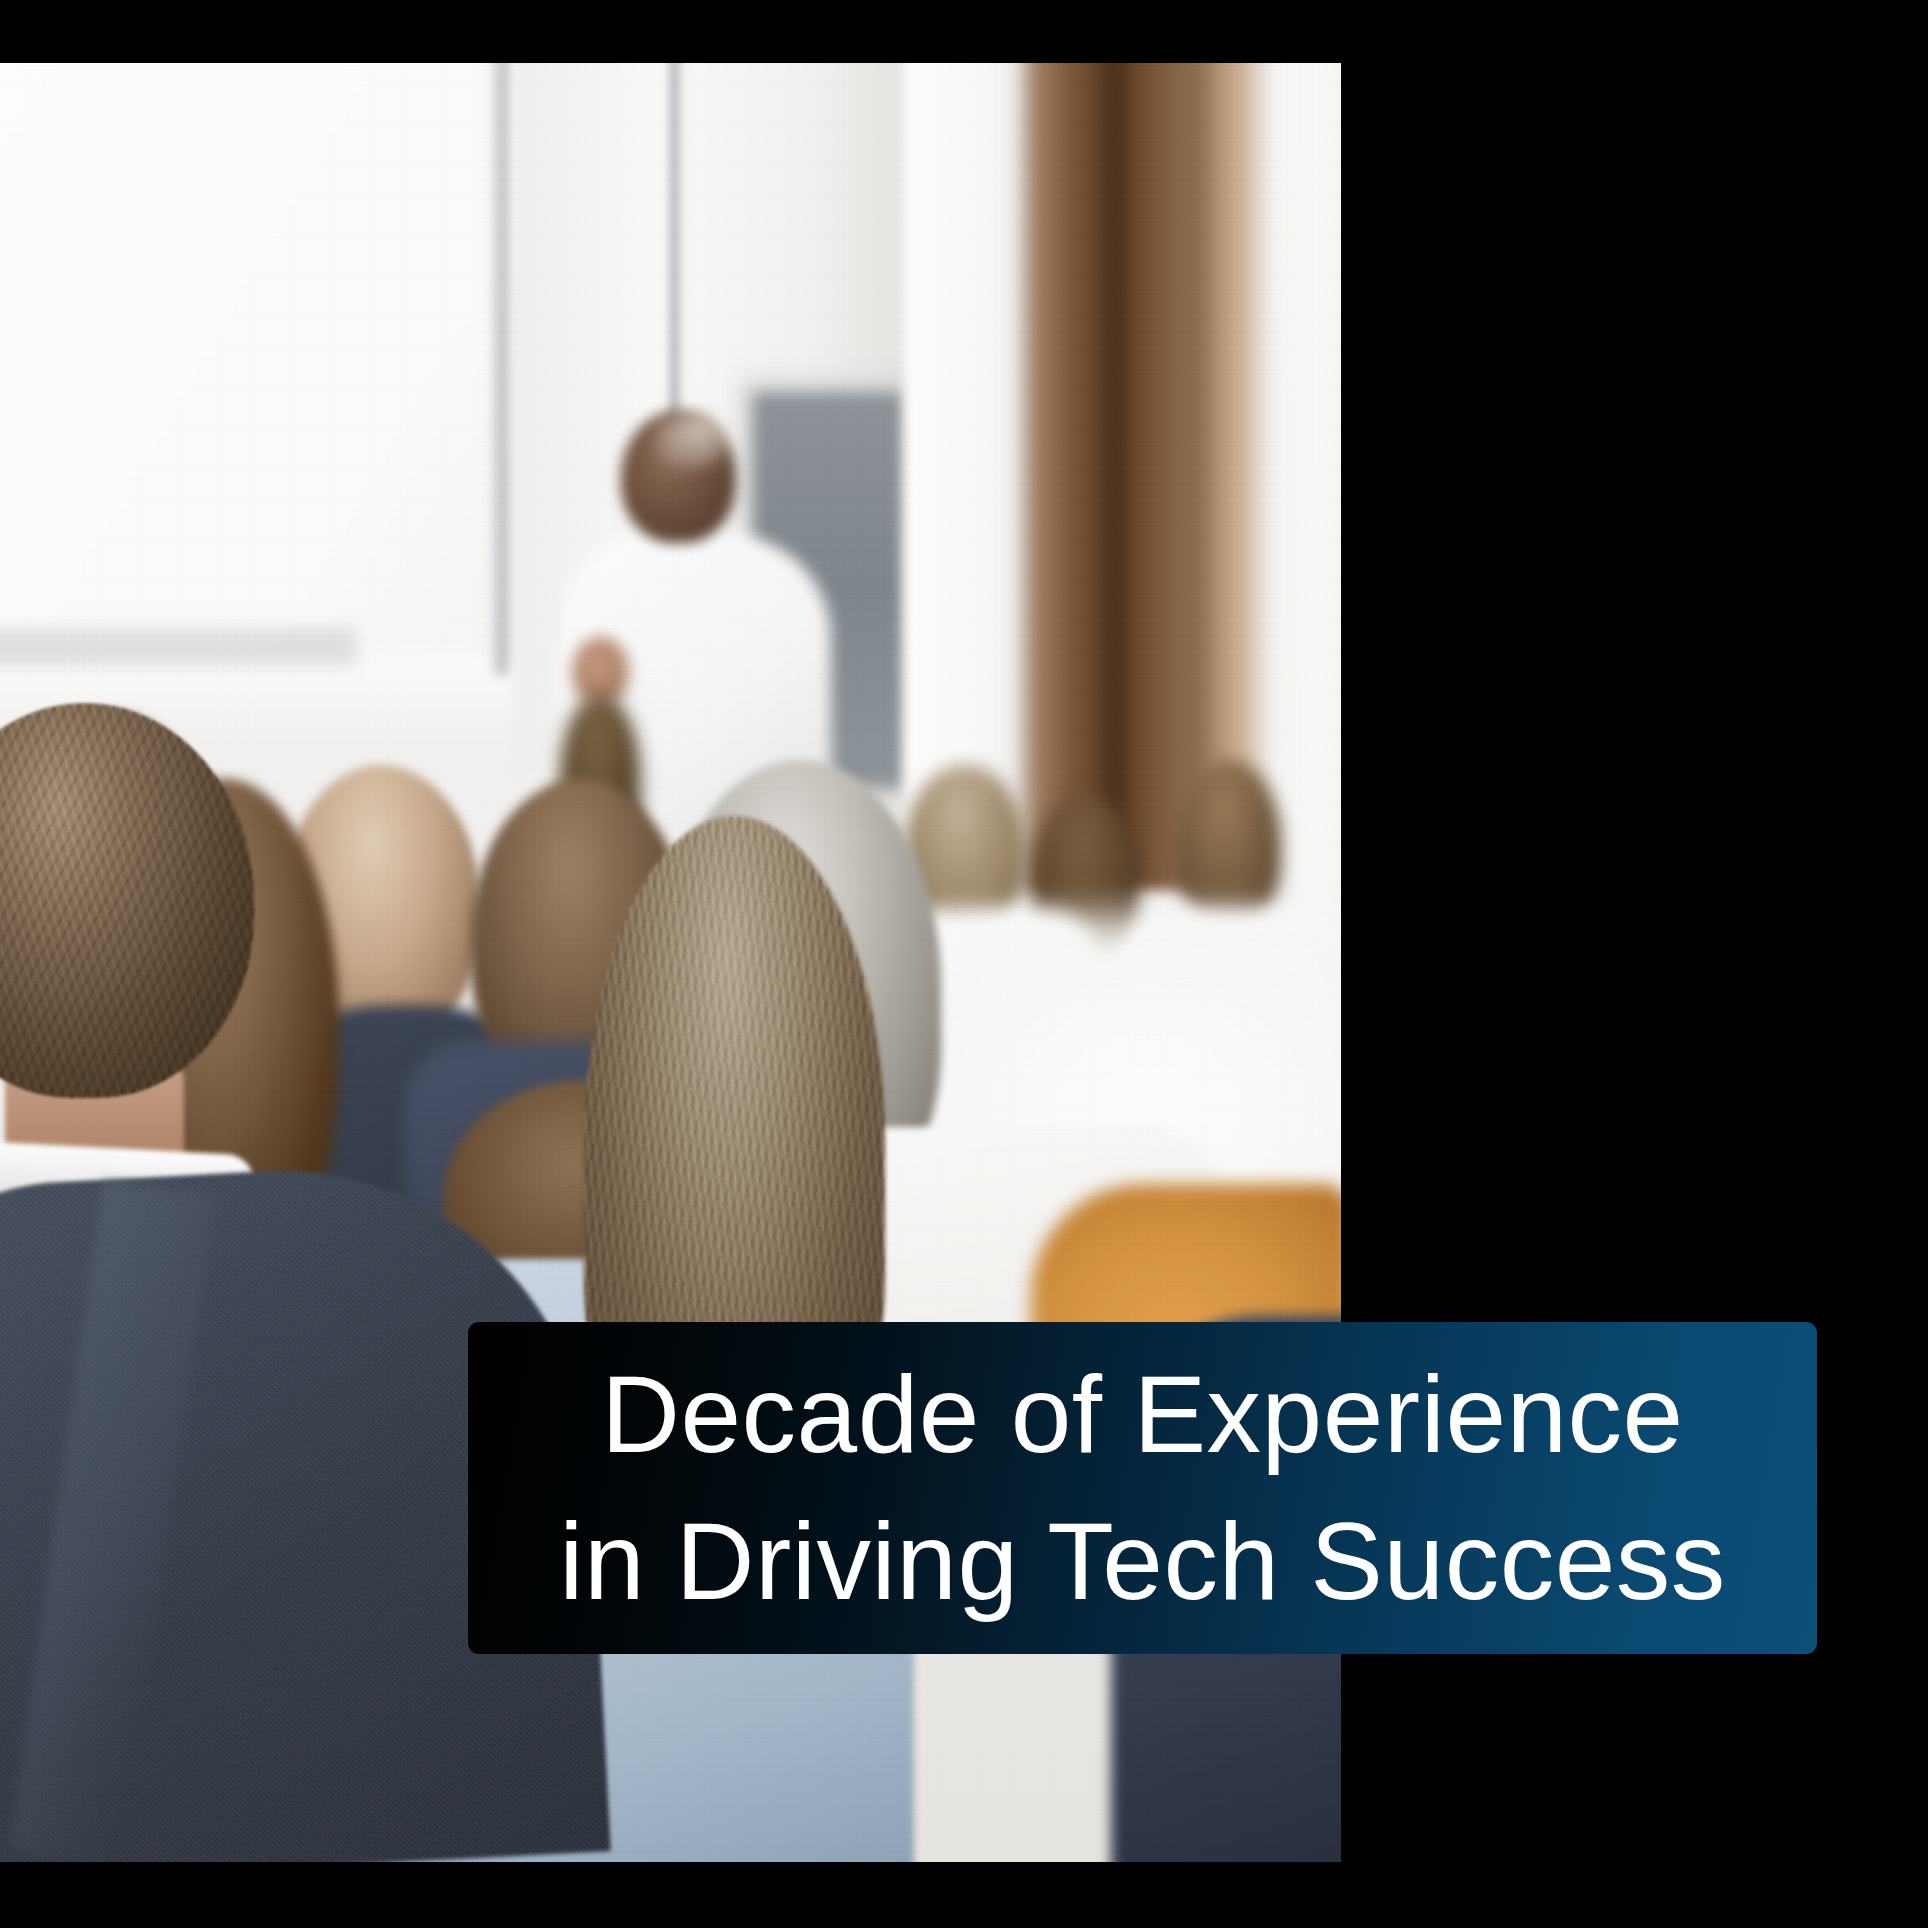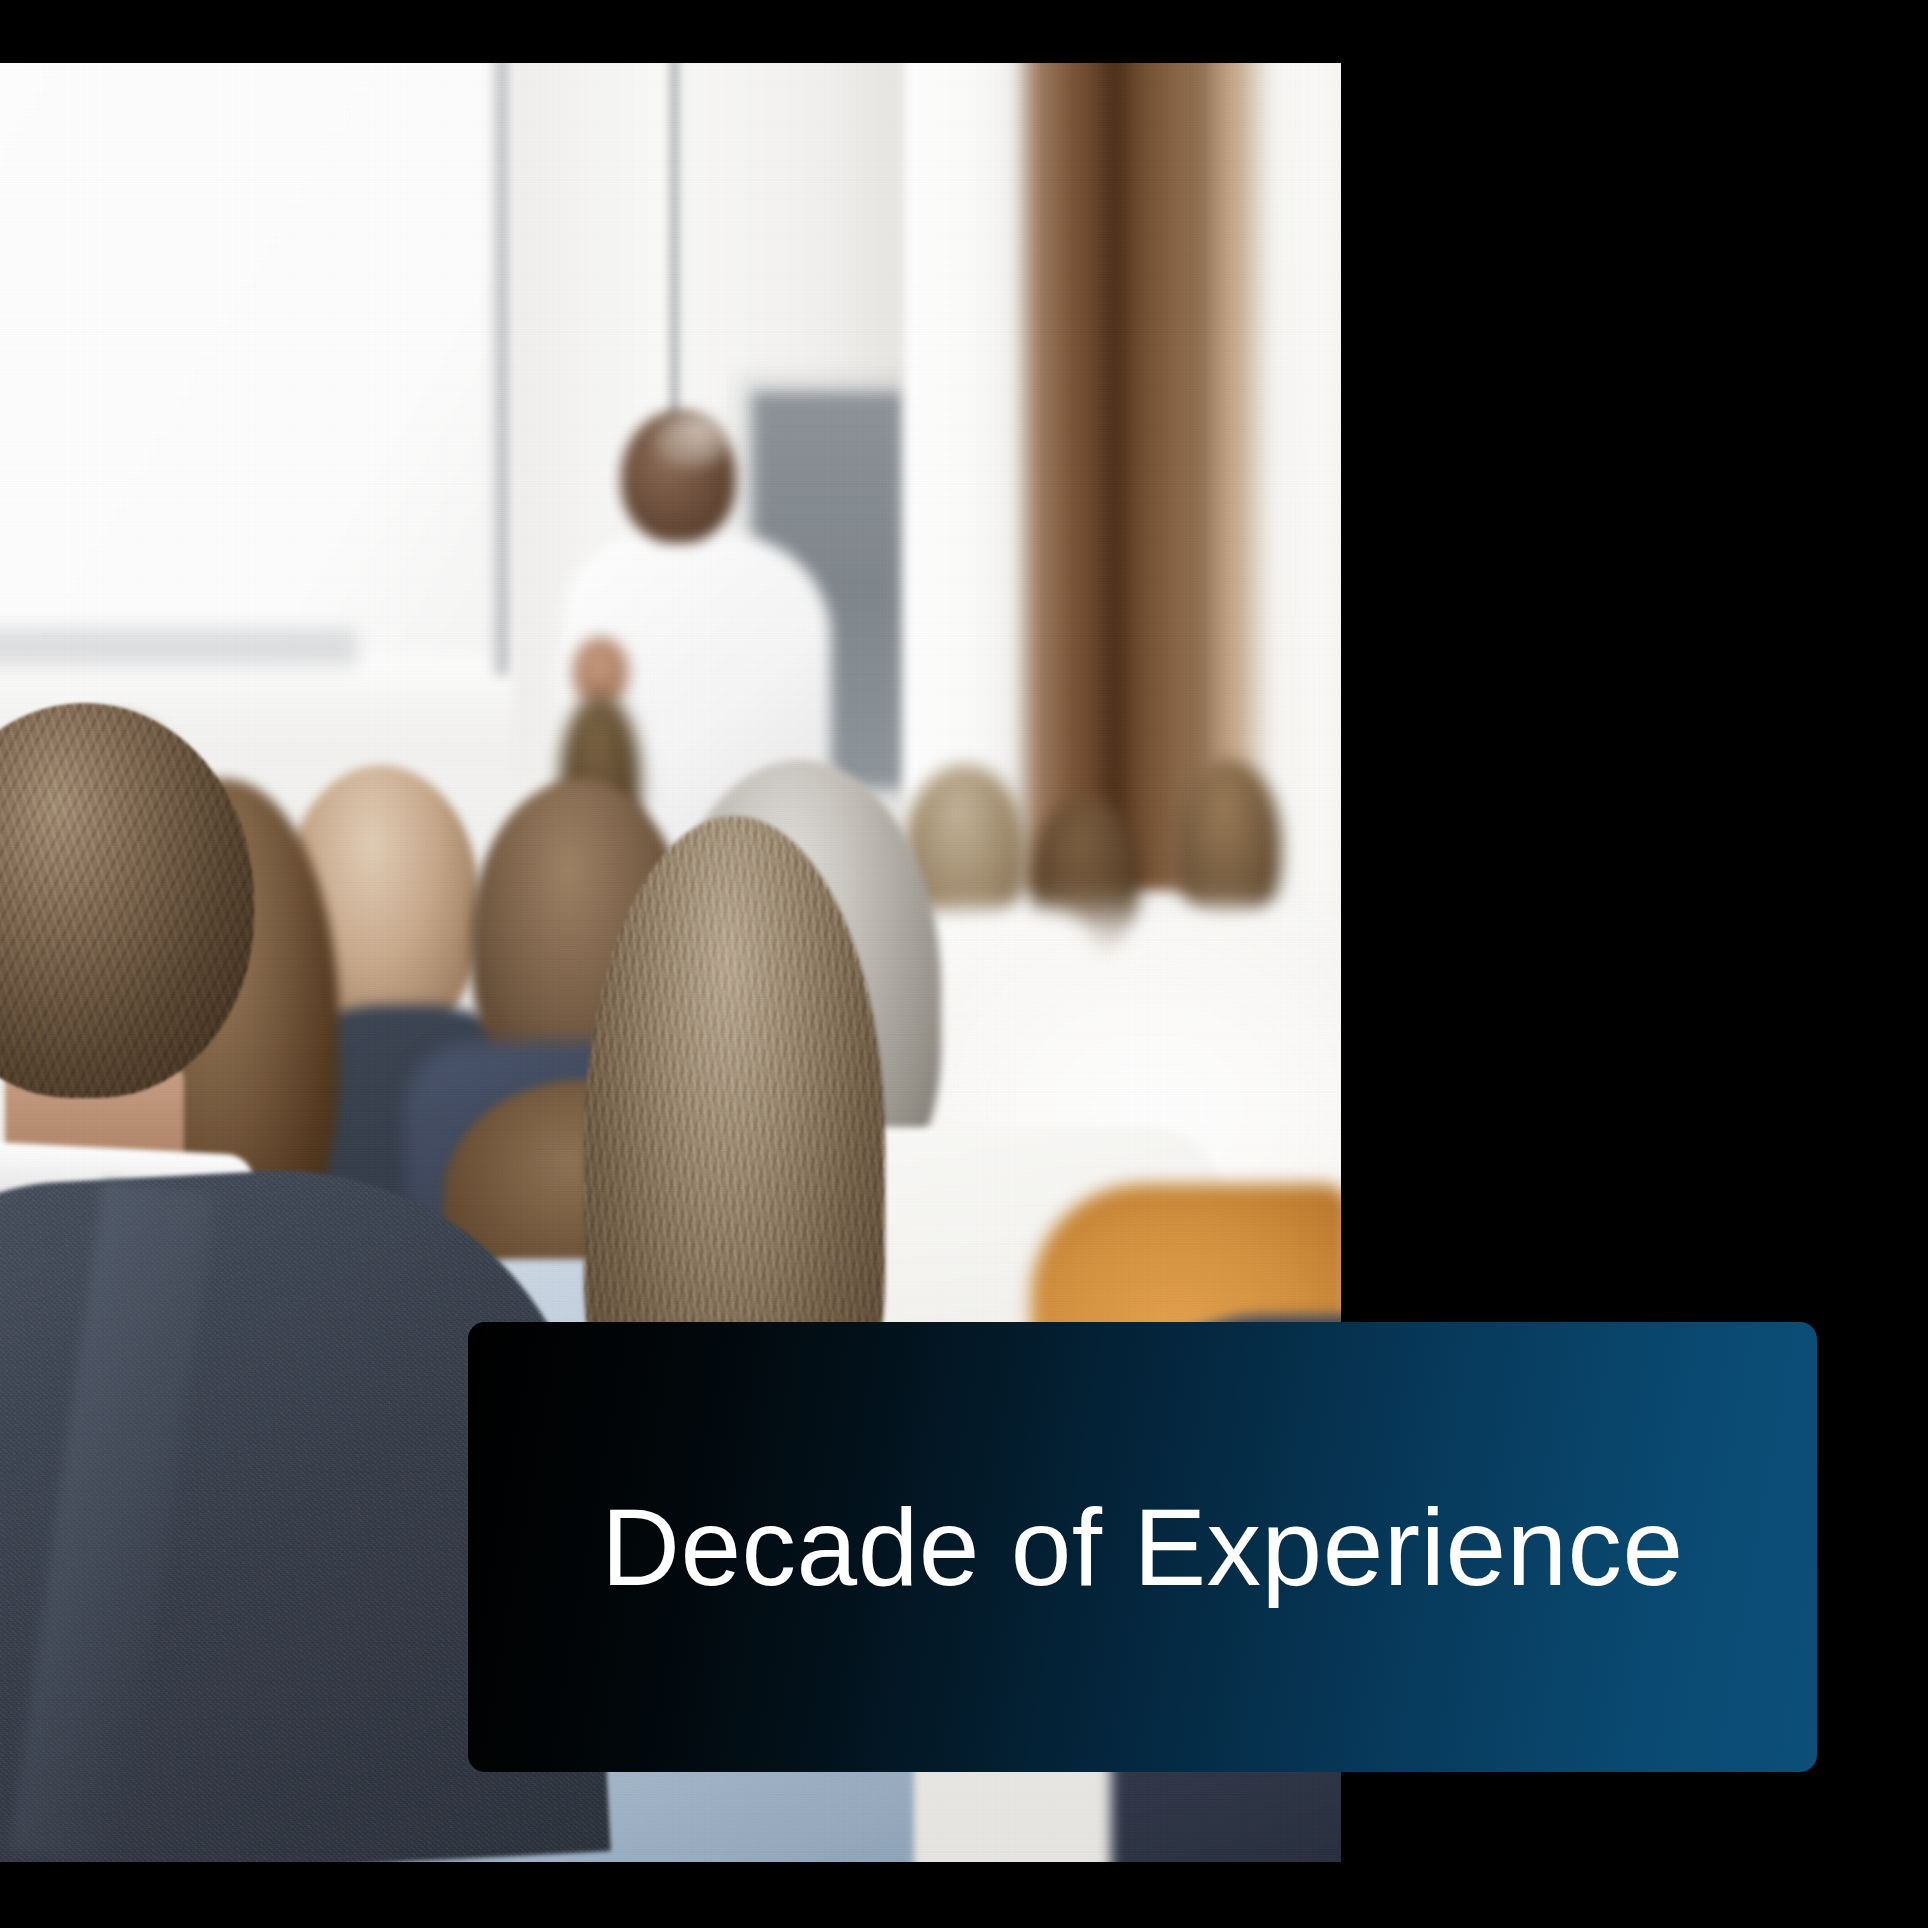--- a/index.html
+++ b/index.html
@@ -519,22 +519,22 @@
       repeating-linear-gradient(0deg, rgba(255,255,255,0.10) 0 0.9px, rgba(0,0,0,0.10) 0.9px 1.9px),
       repeating-linear-gradient(90deg, rgba(255,255,255,0.07) 0 0.9px, rgba(0,0,0,0.07) 0.9px 1.9px);
   }
 
   
   .caption-card {
     position: absolute;
     left: 468px;
     top: 1322px;
     width: 1349px;
-    height: 450px;
-    border-radius: 17px;
+    height: 332px;
+    border-radius: 11px;
     background: linear-gradient(100deg,
         #000000 0%,
         #010507 13%,
         #021019 28%,
         #04243a 48%,
         #073a5c 70%,
         #0a4a72 88%,
         #0c4f79 100%);
     box-shadow: 0 0 0 0 rgba(0,0,0,0);
     overflow: hidden;
@@ -635,17 +635,18 @@
     <div class="fg-ear"></div>
     <div class="fg-head"></div>
     <div class="fg-hair-texture"></div>
 
     <div class="grain"></div>
   </div>
 
   <div class="caption-card">
     <div class="caption-inner">
       <div class="caption-line">Decade of Experience</div>
+      <div class="caption-line">in Driving Tech Success</div>
     </div>
   </div>
 
 </div>
 
 
 </body></html>

